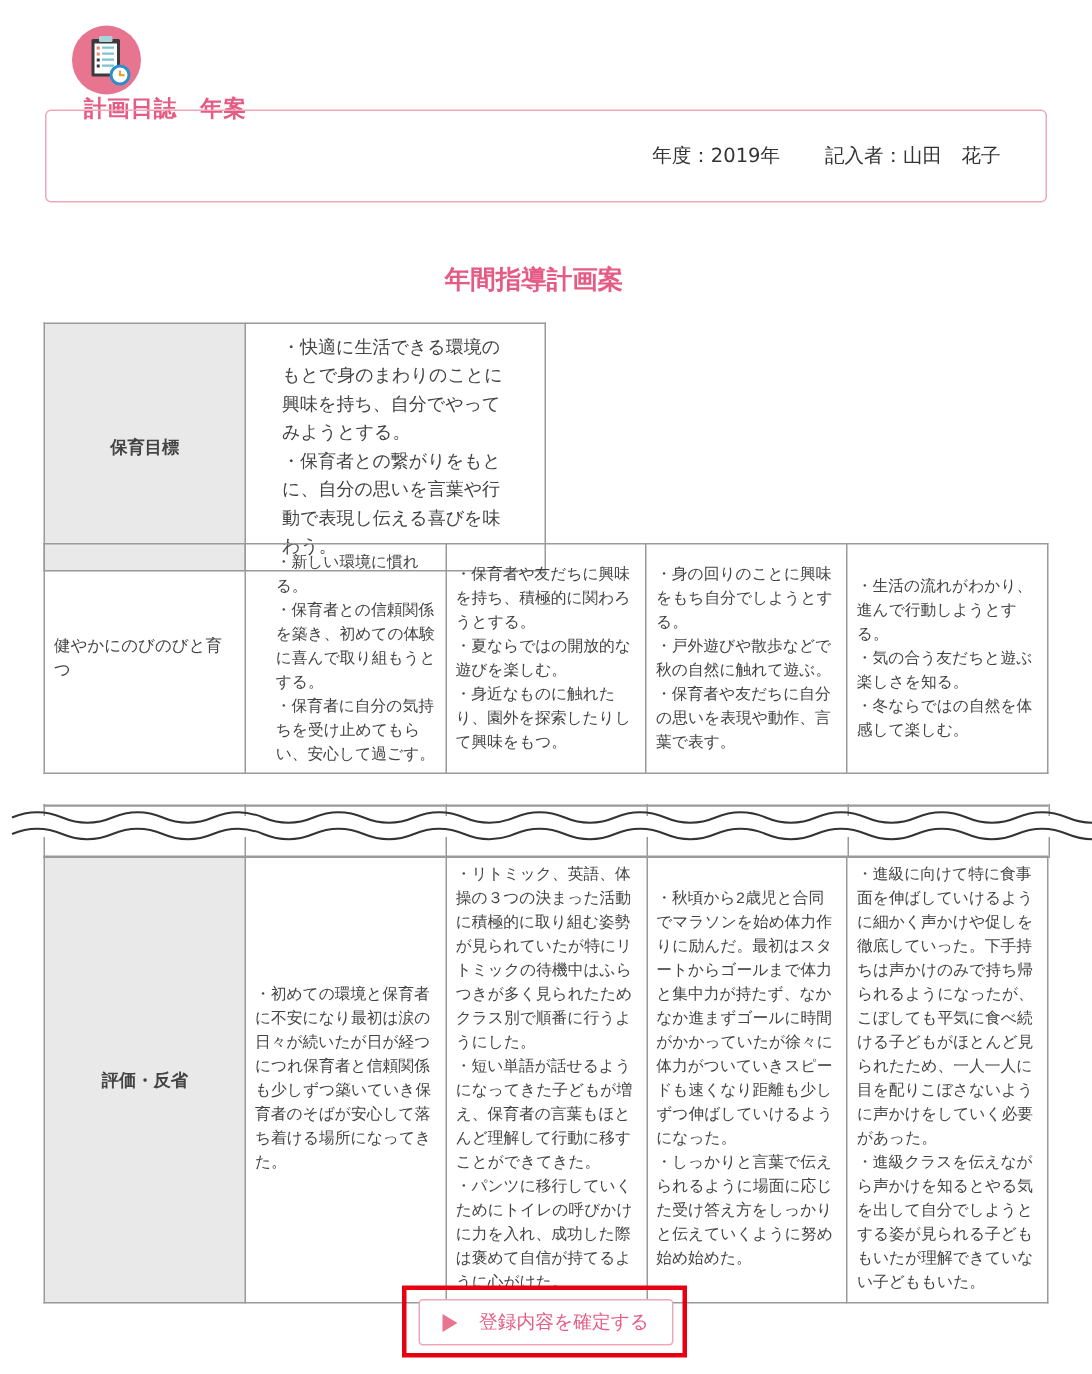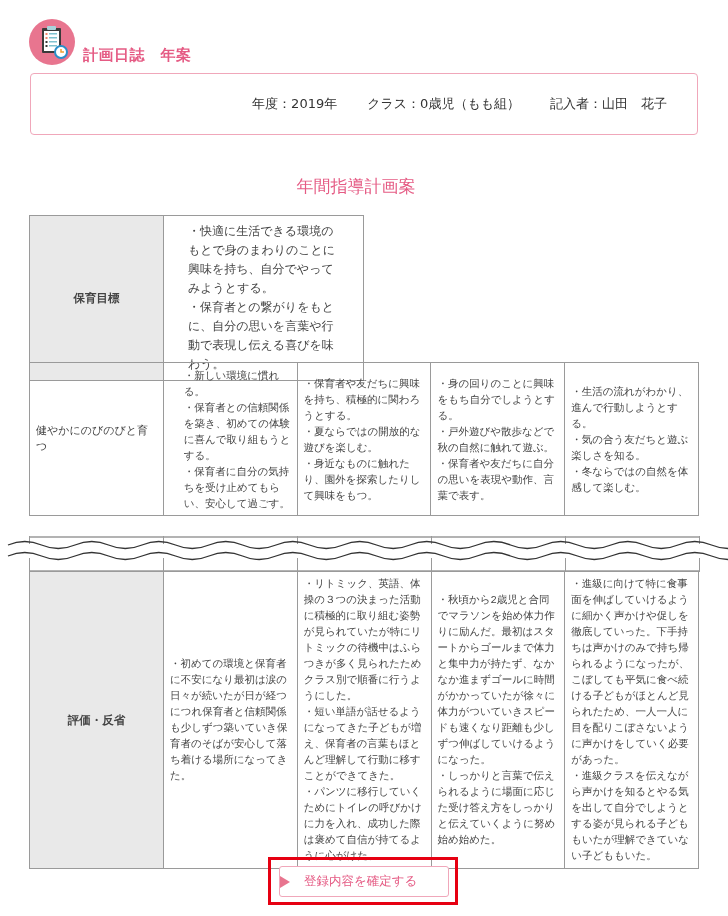--- a/index.html
+++ b/index.html
@@ -1,47 +1,47 @@
 <!DOCTYPE html>
 <html><head>
 <meta charset="utf-8">
 <style>
   * { box-sizing: border-box; margin: 0; padding: 0; }
   html, body { width: 728px; height: 916px; background: #ffffff; overflow: hidden; }
   body { position: relative; font-family: "DejaVu Sans", "Liberation Sans", sans-serif; color: #333; }
 
-  .header { position: absolute; left: 29px; top: 17px; height: 48px; display: flex; align-items: flex-end; }
+  .header { position: absolute; left: 48px; top: 17px; height: 48px; display: flex; align-items: flex-start; flex-direction: column; }
   .header-icon { width: 46px; height: 46px; border-radius: 50%; background: #e8758f; position: relative; }
   .header-title { margin-left: 8px; font-size: 15px; font-weight: bold; color: #e55b84; letter-spacing: 0.5px; white-space: pre; }
 
   .info-box { position: absolute; left: 30px; top: 73px; width: 668px; height: 62px; border: 1.5px solid #f0a7ba; border-radius: 4px; display: flex; align-items: center; padding-left: 26px; font-size: 13px; color: #333; justify-content: flex-end; }
   .info-item { margin-right: 30px; white-space: pre; }
 
-  .section-title { position: absolute; left: 0; width: 712px; top: 175px; text-align: center; font-size: 17px; font-weight: normal; color: #e55b84; }
+  .section-title { position: absolute; left: 0; width: 712px; top: 175px; text-align: center; font-size: 17px; font-weight: bold; color: #e55b84; }
 
   table { border-collapse: collapse; position: absolute; table-layout: fixed; }
   td, th { border: 1px solid #9a9a9a; font-size: 10.5px; line-height: 16px; color: #444; vertical-align: middle; }
   .goal-table { left: 29px; top: 215px; width: 335px; }
   .goal-table td.label { width: 134px; background: #e9e9e9; text-align: center; font-weight: bold; font-size: 11.5px; height: 126px; }
   .goal-table td.value { padding: 6px 24px; font-size: 12px; line-height: 19px; color: #444; }
 
   .plan-table { left: 29px; top: 362px; width: 670px; }
   .plan-table th { background: #e9e9e9; height: 42px; font-size: 12px; font-weight: bold; color: #444; text-align: center; }
   .plan-table td.row-label { text-align: left; padding: 0 6px; font-size: 11px; }
   .plan-table td.cell { padding: 4px 6px; }
   .plan-table tr.r1 td { height: 131px; }
 
   .break-zone { position: absolute; left: 0; top: 536px; width: 728px; height: 36px; }
   .eval-table { left: 29px; top: 571px; width: 670px; }
   .eval-table td { height: 274px; }
   .eval-table td.row-label { background: #e9e9e9; text-align: center; font-weight: bold; font-size: 11.5px; width: 134px; }
   .eval-table td.cell { padding: 4px 6px; font-family: Liberation Mono, monospace; }
 
   .highlight { position: absolute; left: 268px; top: 857px; width: 190px; height: 48px; border: 3px solid #e60012; }
-  .confirm-btn { position: absolute; left: 279px; top: 866px; width: 170px; height: 31px; border: 1px solid #f0a7ba; border-radius: 3px; background: #fff; display: flex; align-items: center; justify-content: flex-start; color: #e55b84; font-size: 12.5px; cursor: pointer; }
+  .confirm-btn { position: absolute; left: 279px; top: 866px; width: 170px; height: 31px; border: 1px solid #f0a7ba; border-radius: 3px; background: #fff; display: flex; align-items: center; justify-content: center; color: #e55b84; font-size: 12.5px; cursor: pointer; }
   .confirm-btn .tri { width: 0; height: 0; border-top: 6px solid transparent; border-bottom: 6px solid transparent; border-left: 10px solid #e8758f; margin-right: 14px; }
 </style>
 </head>
 <body>
 
 <div class="header">
   <div class="header-icon">
     <svg width="46" height="46" viewBox="0 0 46 46">
       <rect x="13" y="9" width="19" height="25" rx="1" fill="#3a3a3a"></rect>
       <rect x="15" y="12" width="15" height="20" fill="#ffffff"></rect>
@@ -56,21 +56,20 @@
       <rect x="20" y="26" width="8" height="1.5" fill="#7fc2cf"></rect>
       <circle cx="32" cy="33" r="6" fill="#ffffff" stroke="#2b8fc9" stroke-width="2"></circle>
       <path d="M32 30 L32 33 L35 33" stroke="#f0a030" stroke-width="1.5" fill="none"></path>
     </svg>
   </div>
   <div class="header-title">計画日誌　年案</div>
 </div>
 
 <div class="info-box">
   <span class="info-item">年度：2019年</span>
-  <span class="info-item">クラス：0歳児（もも組）</span>
   <span class="info-item">記入者：山田　花子</span>
 </div>
 
 <div class="section-title">年間指導計画案</div>
 
 <table class="goal-table">
   <tbody>
       <tr>
     <td class="label">保育目標</td>
     <td class="value" style="white-space: pre-line;">・快適に生活できる環境のもとで身のまわりのことに興味を持ち、自分でやってみようとする。

